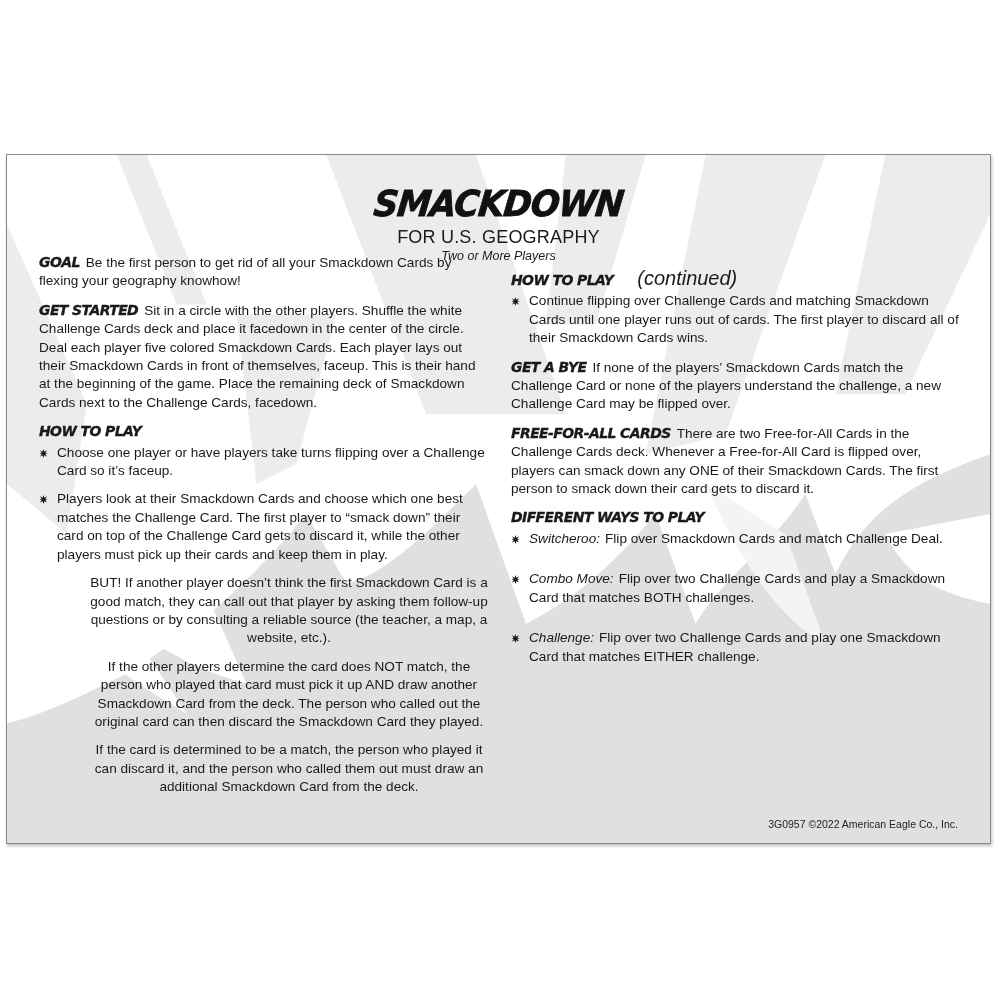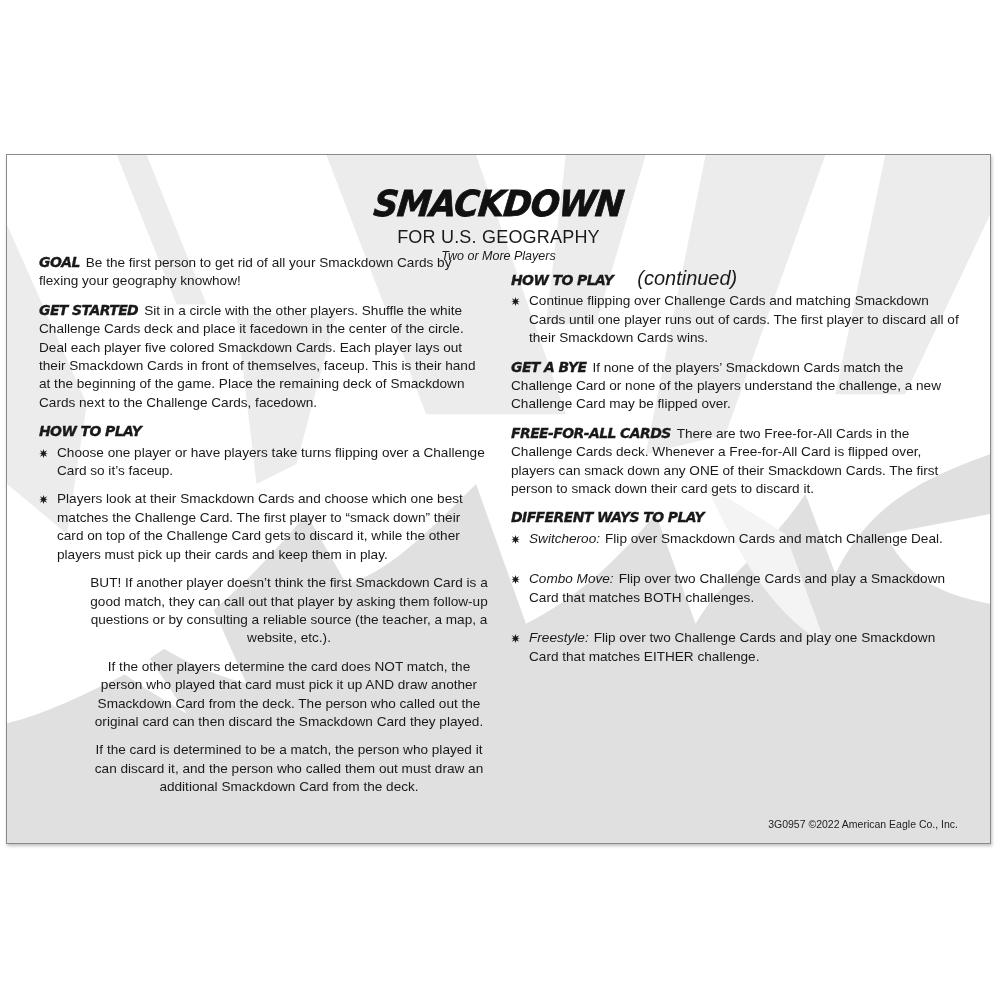--- a/index.html
+++ b/index.html
@@ -141,20 +141,20 @@
         <li>
           <svg class="star" viewBox="0 0 10 10">
               <polygon points="5,0 6,3 9,1.5 7,4.5 10,5 7,5.5 9,8.5 6,7 5,10 4,7 1,8.5 3,5.5 0,5 3,4.5 1,1.5 4,3" fill="#1a1a1a"></polygon>
             </svg>
           <span class="var-name">Combo Move:</span><span>Flip over two Challenge Cards and play a Smackdown Card that matches BOTH challenges.</span>
         </li>
         <li>
           <svg class="star" viewBox="0 0 10 10">
               <polygon points="5,0 6,3 9,1.5 7,4.5 10,5 7,5.5 9,8.5 6,7 5,10 4,7 1,8.5 3,5.5 0,5 3,4.5 1,1.5 4,3" fill="#1a1a1a"></polygon>
             </svg>
-          <span class="var-name">Freestyle:</span><span>Flip over two Challenge Cards and play one Smackdown Card that matches EITHER challenge.</span>
+          <span class="var-name">Challenge:</span><span>Flip over two Challenge Cards and play one Smackdown Card that matches EITHER challenge.</span>
         </li>
       </ul>
     </div>
 
     <div class="footer">3G0957 ©2022 American Eagle Co., Inc.</div>
   </div>
 </div>
 
 </body></html>

